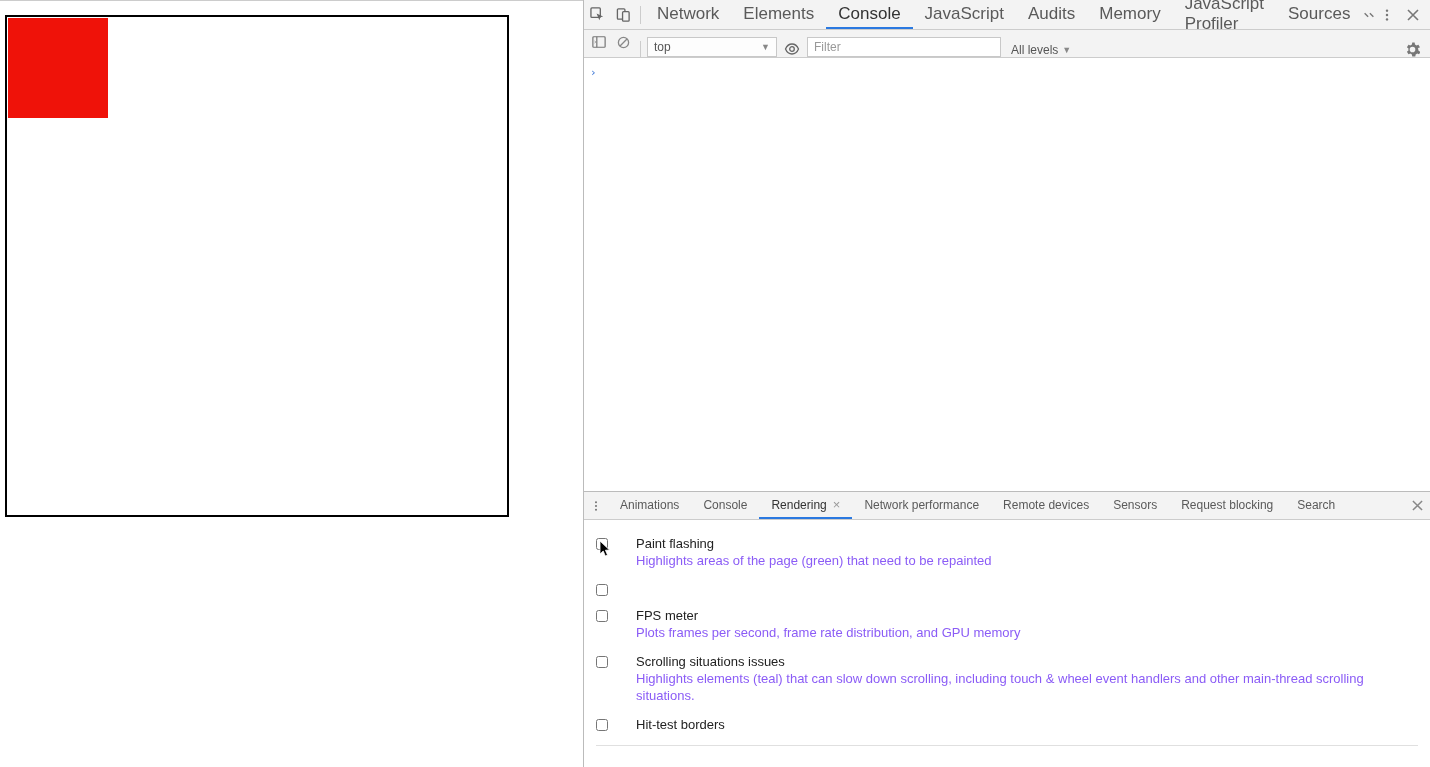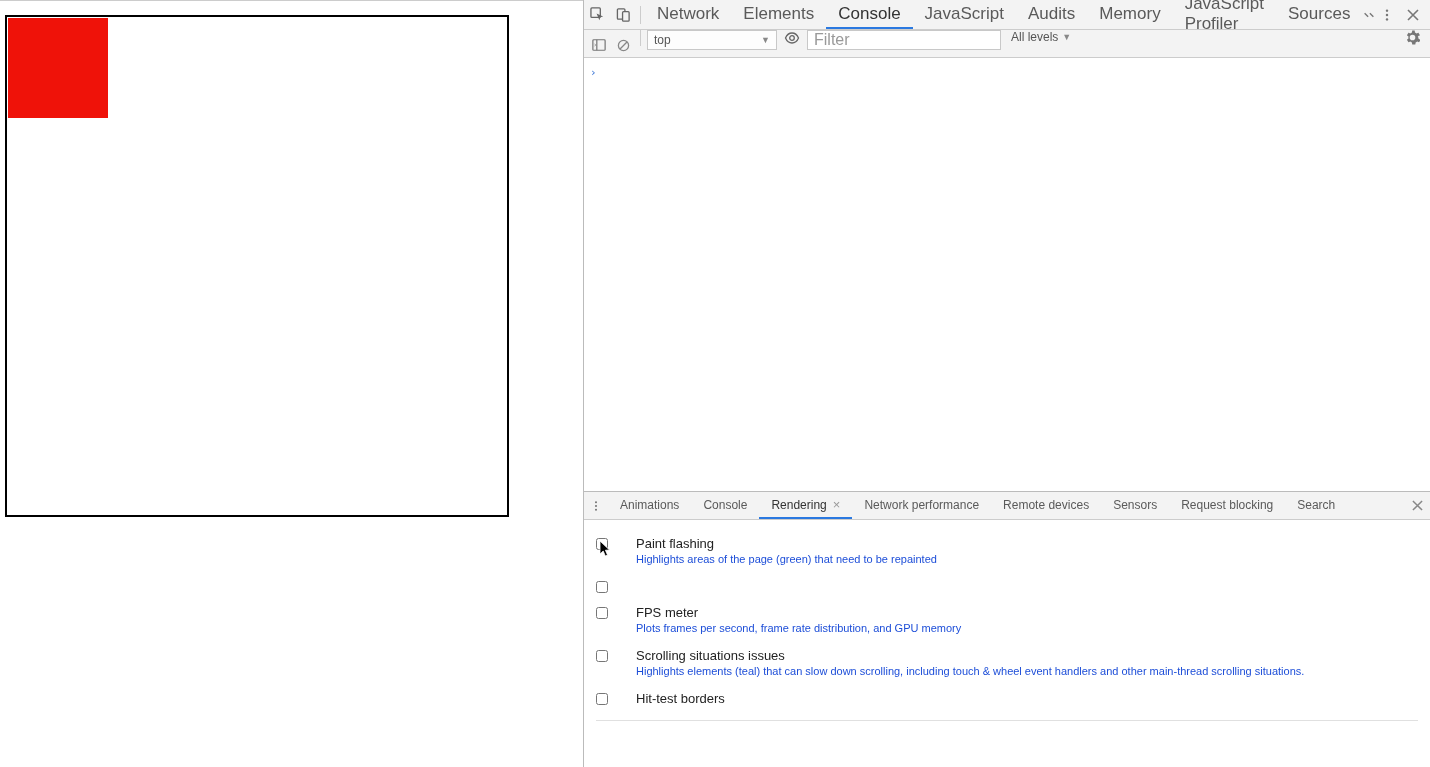--- a/index.html
+++ b/index.html
@@ -81,21 +81,21 @@
       border-bottom: 2px solid transparent;
     }
     .dt-maintab.active {
       color:#333;
       border-bottom:2px solid #2b79e0;
     }
     .dt-moretabs { width:24px; display:flex; align-items:center; justify-content:center; color:#666; cursor:pointer;}
     .dt-topright { display:flex; align-items:center; padding-right:4px;}
     
     .console-toolbar {
-      display:flex; align-items:flex-start;
+      display:flex; align-items:flex-end;
       height:28px;
       border-bottom:1px solid #ccc;
       background:#f3f3f3;
       gap:2px;
       padding:0 4px;
     }
     .ct-sep { width:1px; height:16px; background:#ccc; margin:0 4px;}
     .ct-context {
       display:flex; align-items:center;
       height:20px;
@@ -112,21 +112,21 @@
     .ct-eye {
       width:26px; display:flex; align-items:center; justify-content:center; color:#555; cursor:pointer;
     }
     .ct-filter {
       flex:0 0 194px;
     }
     .ct-filter input{
       width:100%; height:20px;
       border:1px solid #c8c8c8;
       padding:0 6px;
-      font-size:16px;
+      font-size:12px;
       outline:none;
       color:#333;
       background:#fff;
     }
     .ct-filter input::placeholder{ color:#999;}
     .ct-levels {
       display:flex; align-items:center;
       padding:0 8px;
       color:#555;
       cursor:pointer;
@@ -192,21 +192,21 @@
       width:12px;height:12px;
       cursor:pointer;
       flex:0 0 12px;
     }
     .rp-texts { flex:1; }
     .rp-label {
       color:#222; font-size:13px; line-height:1.25;
       cursor:default;
     }
     .rp-desc {
-      color:#1d4ed8; font-size:11px; line-height:1.35;
+      color:#8b5cf6; font-size:13px; line-height:1.35;
       cursor:default;
     }
     .rp-sep { height:1px; background:#e0e0e0; margin:4px 12px 10px 12px;}
     
     .fake-cursor {
       position:absolute;
       pointer-events:none;
       z-index:9999;
     }
   </style>

